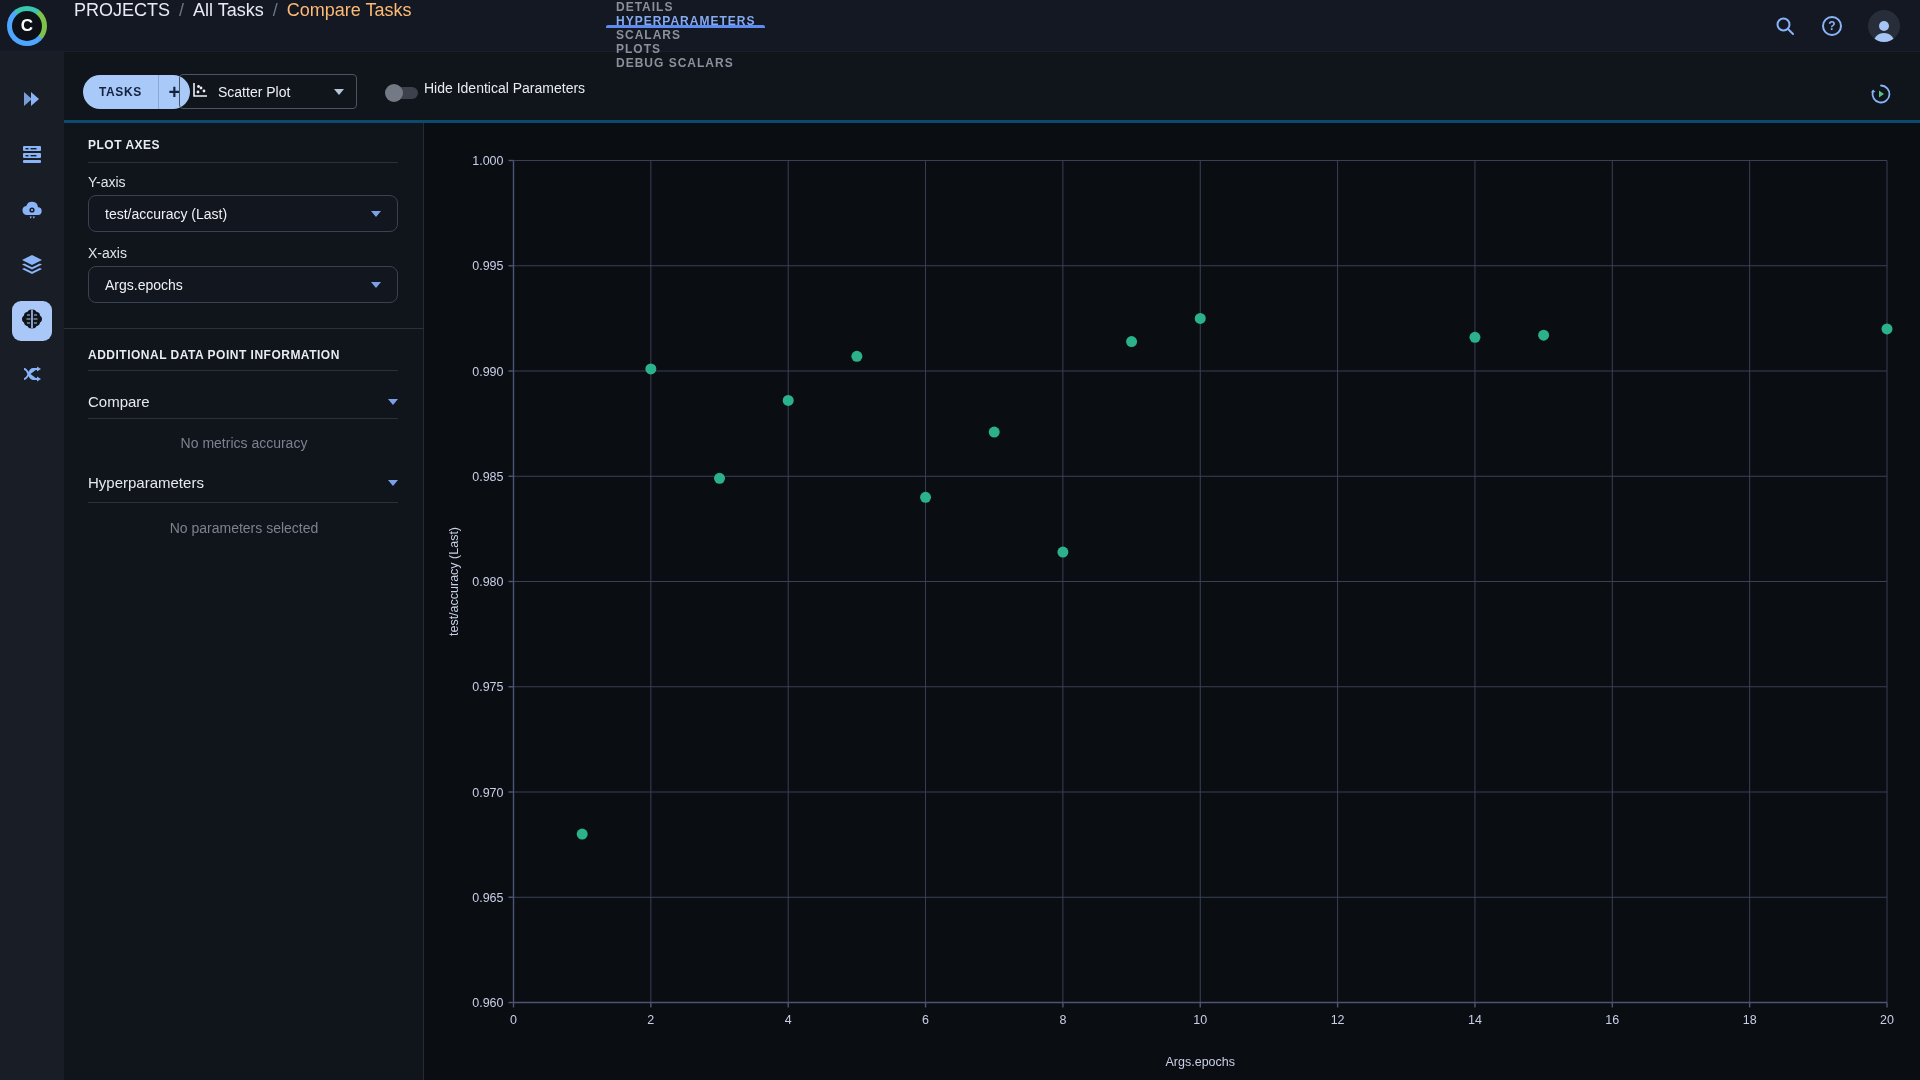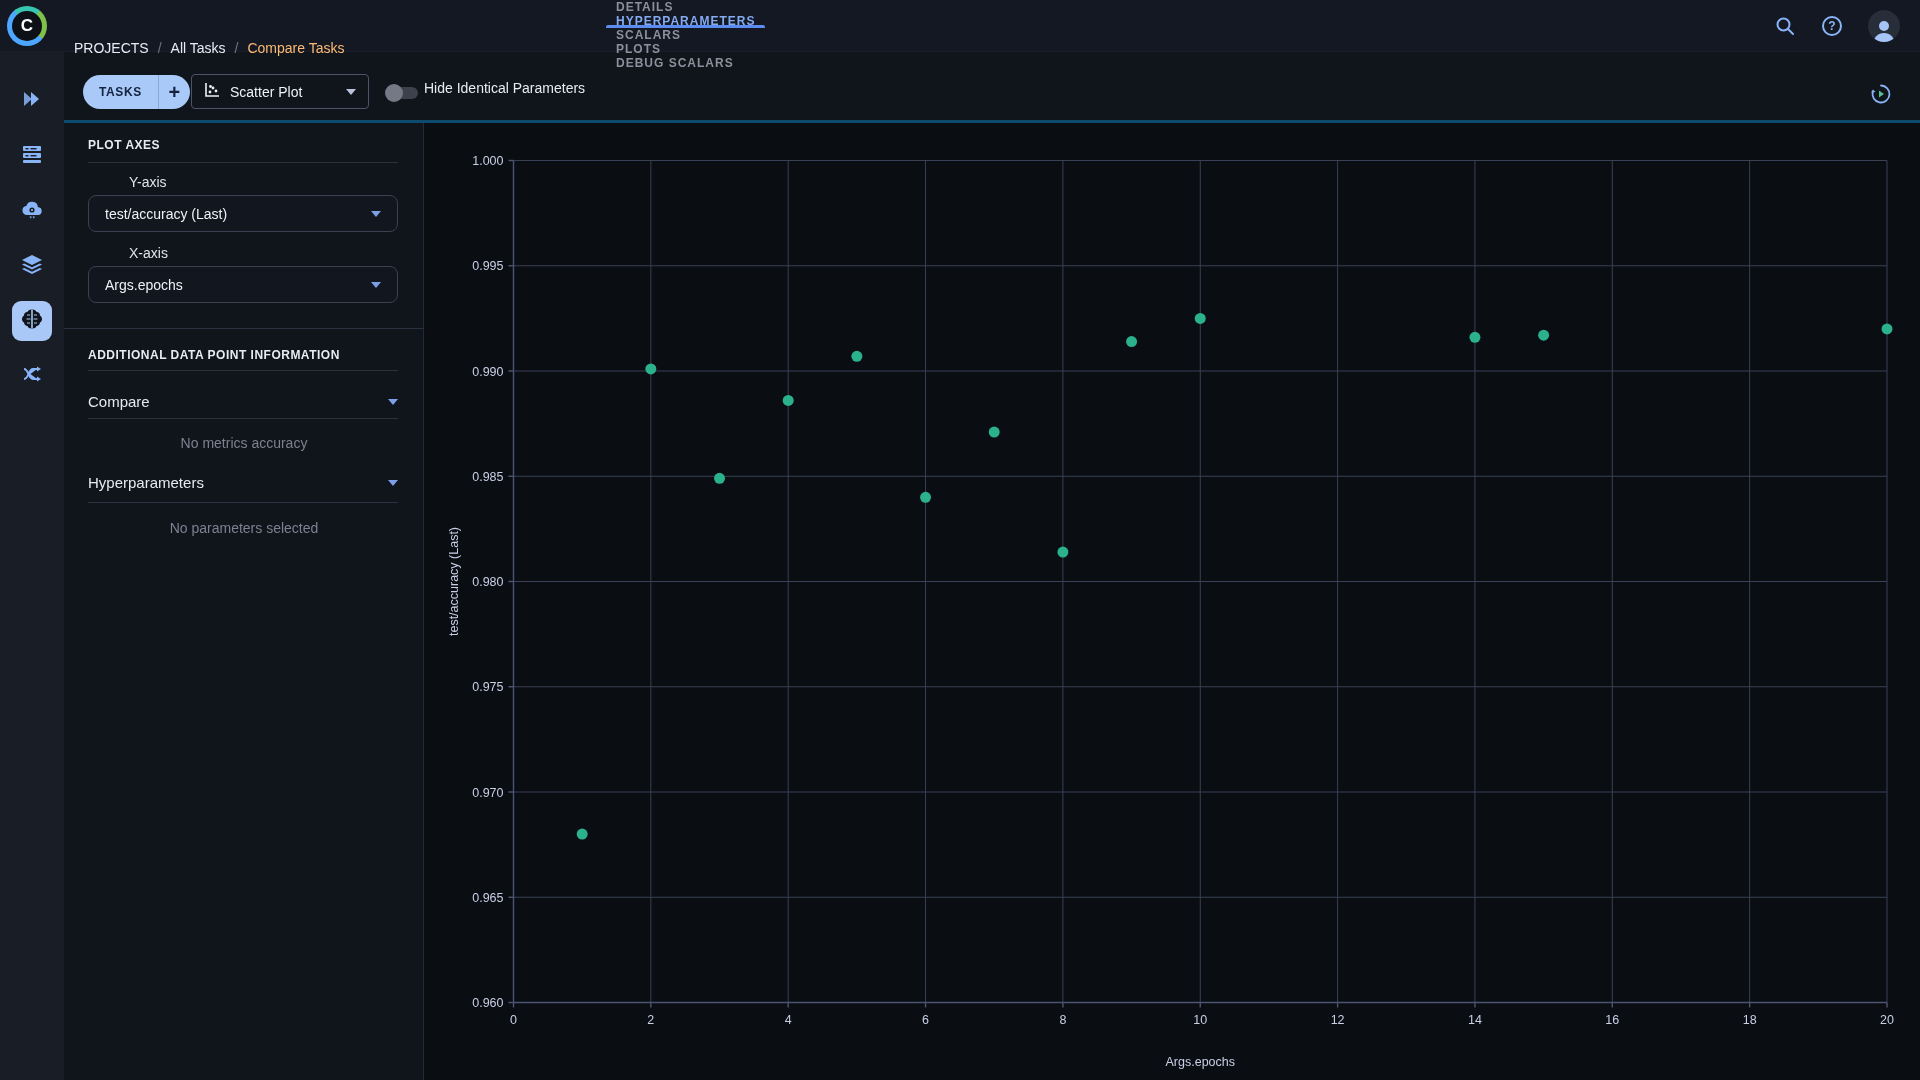--- a/index.html
+++ b/index.html
@@ -8,22 +8,22 @@
   .app { position:relative; width:1920px; height:1080px; }
 
   
   .header { position:absolute; left:0; top:0; width:1920px; height:52px;
             background:#141823; border-bottom:1px solid #20263377; z-index:5; }
   .logo { position:absolute; left:7px; top:6px; width:40px; height:40px; border-radius:50%;
           background:conic-gradient(from 200deg, #4da6ff 0 120deg, #39c6b0 120deg 200deg, #7fc24a 200deg 290deg, #4da6ff 290deg 360deg); }
   .logo-inner { position:absolute; left:5px; top:5px; width:30px; height:30px; border-radius:50%;
                 background:#0d1016; display:flex; align-items:center; justify-content:center;
                 font-weight:bold; font-size:17px; color:#ffffff; }
-  .breadcrumb { position:absolute; left:74px; top:0; height:56px; display:flex; align-items:flex-end;
-                gap:9px; font-size:14px; color:#e8ebf2; }
+  .breadcrumb { position:absolute; left:74px; top:0; height:56px; display:flex; align-items:flex-start;
+                gap:9px; font-size:18px; color:#e8ebf2; }
   .breadcrumb .sep { color:#6d7486; }
   .breadcrumb .current { color:#fdba74; }
   .tabs { position:absolute; left:592px; top:0; height:52px; display:flex;flex-direction:column; }
   .tab { height:52px; display:flex; align-items:center; padding:0 24px; font-size:12px;
          letter-spacing:1px; color:#8a909c; font-weight:bold; cursor:pointer; position:relative; }
   .tab.active { color:#84abf2; }
   .tab.active::after { content:""; position:absolute; left:14px; right:14px; bottom:0;
                        height:3px; background:#5d8cf0; border-radius:2px 2px 0 0; }
   .header-icons { position:absolute; right:20px; top:0; height:52px; display:flex;
                   align-items:center; gap:25px; }
@@ -43,42 +43,42 @@
 
   
   .toolbar { position:absolute; left:64px; top:52px; width:1856px; height:71px; background:#10141b;
              border-bottom:3px solid #0c4a6e; }
   .tasks-pill { position:absolute; left:19px; top:23px; height:34px; border-radius:17px;
                 background:#a9c9f8; display:flex; align-items:center; overflow:hidden; cursor:pointer; }
   .tasks-seg { padding:0 16px; height:100%; display:flex; align-items:center; font-size:12px;
                font-weight:bold; letter-spacing:.6px; color:#15233f; }
   .tasks-plus { width:32px; height:100%; display:flex; align-items:center; justify-content:center;
                 font-size:20px; font-weight:bold; color:#15233f; border-left:1px solid #15233f33; }
-  .plot-select { position:absolute; left:127px; top:22px; width:178px; height:35px;
+  .plot-select { position:absolute; left:115px; top:22px; width:178px; height:35px;
                  border:1px solid #4b5366; border-radius:4px; display:flex; align-items:center;
                  padding:0 12px; gap:10px; cursor:pointer; font-size:14px; color:#eef1f6; }
   .plot-select .caret { margin-left:auto; }
   .caret { width:0; height:0; border-left:5px solid transparent; border-right:5px solid transparent;
            border-top:6px solid #b9c4da; }
   .caret.blue { border-top-color:#7d9fe8; }
   .toggle { position:absolute; left:324px; top:35px; width:30px; height:12px; background:#3c414c;
             border-radius:6px; cursor:pointer; }
   .toggle-knob { position:absolute; left:-3px; top:-3px; width:18px; height:18px; border-radius:50%;
                  background:#747a85; }
   .toggle-label { position:absolute; left:360px; top:0; height:71px; display:flex; align-items:center;
                   font-size:14px; color:#e8ebf2; }
   .refresh-btn { position:absolute; right:28px; top:31px; width:22px; height:22px; cursor:pointer; }
 
   
   .panel { position:absolute; left:64px; top:123px; width:360px; height:957px; background:#10141b;
            border-right:1px solid #242a36; }
   .p-abs { position:absolute; }
   .section-title { font-size:12px; font-weight:bold; letter-spacing:.5px; color:#e8ebf2; }
   .divider { height:1px; background:#2a303d; }
-  .field-label { font-size:14px; color:#dfe3ea;margin-left:41px; }
+  .field-label { font-size:14px; color:#dfe3ea; }
   .pselect { position:absolute; left:24px; width:310px; height:37px; background:#12161f;
              border:1px solid #3a4251; border-radius:8px; display:flex; align-items:center;
              padding:0 16px; font-size:14px; color:#eef1f6; cursor:pointer; }
   .pselect .caret { margin-left:auto; }
   .exp-row { position:absolute; left:24px; width:310px; display:flex; align-items:center;
              font-size:15px; color:#e6e9f0; cursor:pointer; }
   .exp-row .caret { margin-left:auto; }
   .empty-note { position:absolute; left:0; width:360px; text-align:center; font-size:14px; color:#7b8290; }
 
   

